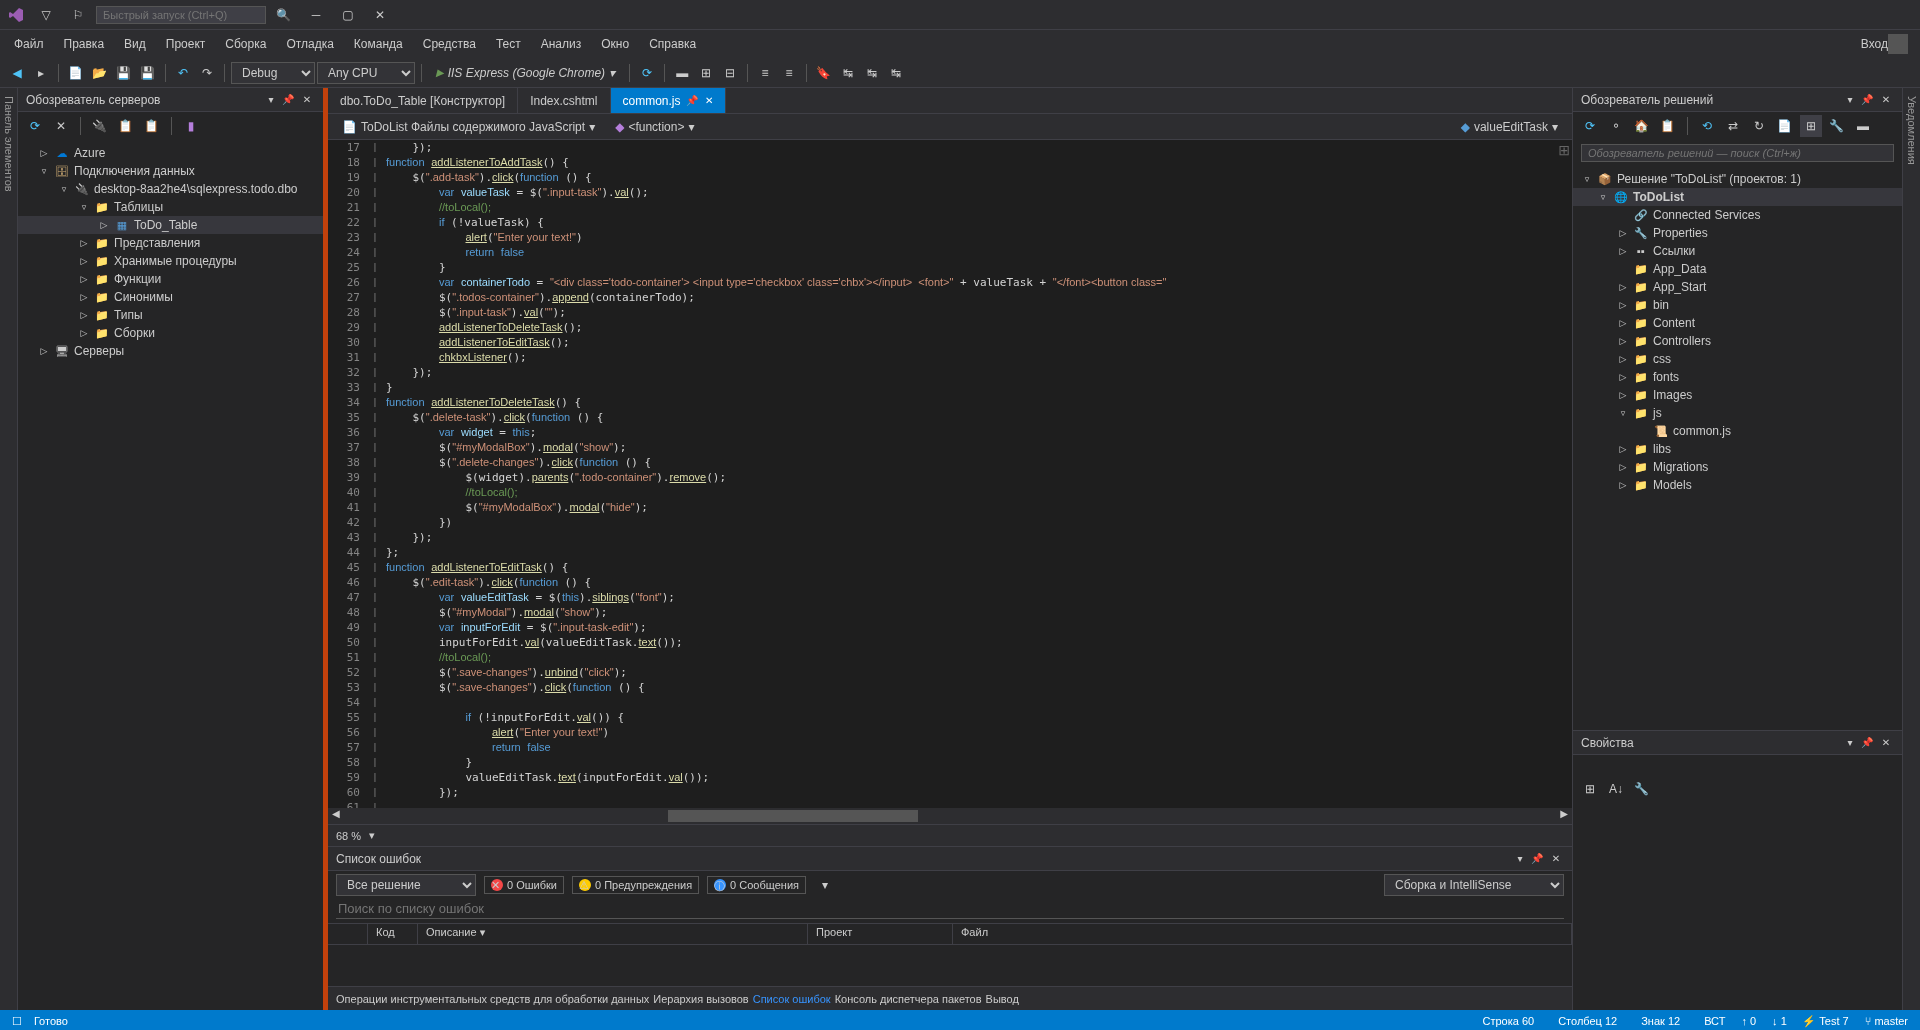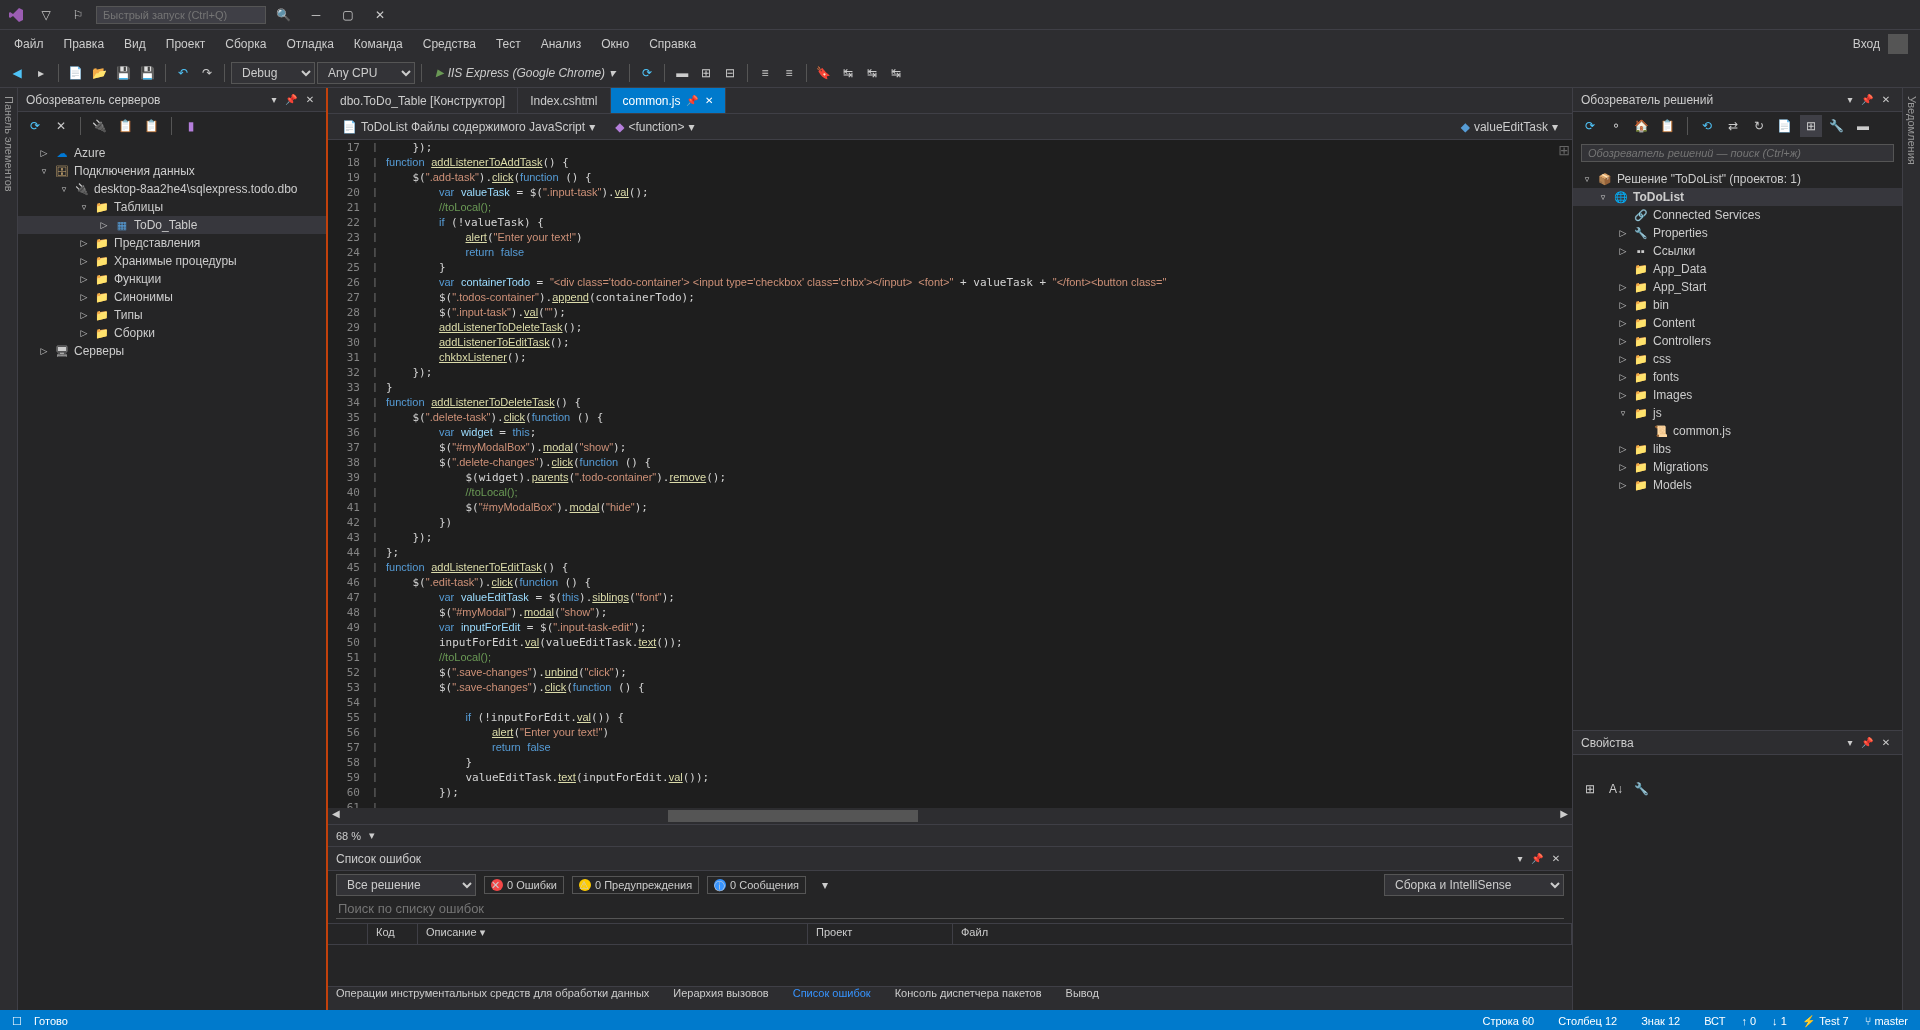--- a/index.html
+++ b/index.html
@@ -5,39 +5,39 @@
 * { margin: 0; padding: 0; box-sizing: border-box; font-family: 'Segoe UI', Tahoma, sans-serif; }
 body { background: #2d2d30; color: #cccccc; font-size: 12px; overflow: hidden; height: 100vh; }
 .titlebar { height: 30px; background: #2d2d30; display: flex; align-items: center; padding: 0 8px; border-bottom: 1px solid #3f3f46; }
 .titlebar-icon { width: 16px; height: 16px; margin-right: 8px; }
 .titlebar-title { flex: 1; font-size: 12px; color: #999; }
 .titlebar-controls { display: flex; align-items: center; gap: 4px; }
 .titlebar-controls input { background: #3f3f46; border: 1px solid #555; color: #999; padding: 2px 6px; font-size: 11px; width: 170px; }
 .titlebar-btn { width: 28px; height: 24px; display: flex; align-items: center; justify-content: center; color: #ccc; cursor: pointer; }
 .menubar { height: 28px; background: #2d2d30; display: flex; align-items: center; padding: 0 4px; }
 .menubar-item { padding: 4px 10px; cursor: pointer; font-size: 12px; }
-.menubar-right { margin-left: auto; display: flex; align-items: center; gap: 8px; padding-right: 8px; }
+.menubar-right { margin-left: auto; display: flex; align-items: center; padding-right: 8px; }
 .toolbar { height: 30px; background: #2d2d30; display: flex; align-items: center; padding: 0 6px; border-bottom: 1px solid #3f3f46; gap: 2px; }
 .toolbar-btn { width: 22px; height: 22px; display: flex; align-items: center; justify-content: center; cursor: pointer; color: #ccc; }
 .toolbar-btn.blue { color: #4fc3f7; }
 .toolbar-btn.orange { color: #ce9178; }
 .toolbar-sep { width: 1px; height: 18px; background: #555; margin: 0 4px; }
 .toolbar-select { background: #333337; border: 1px solid #555; color: #ccc; padding: 2px 20px 2px 6px; font-size: 12px; height: 22px; }
 .toolbar-play { display: flex; align-items: center; gap: 4px; padding: 0 8px; cursor: pointer; font-style: italic; }
 .toolbar-play::before { content: '▶'; color: #6a9955; font-size: 10px; }
 .main { display: flex; height: calc(100vh - 108px); }
 .sidebar-left { width: 18px; background: #2d2d30; writing-mode: vertical-rl; text-orientation: mixed; padding: 8px 2px; border-right: 1px solid #3f3f46; font-size: 11px; color: #999; }
 .sidebar-right { width: 18px; background: #2d2d30; writing-mode: vertical-rl; text-orientation: mixed; padding: 8px 2px; border-left: 1px solid #3f3f46; font-size: 11px; color: #999; }
 .panel { display: flex; flex-direction: column; background: #252526; }
 .panel-header { height: 24px; background: #2d2d30; display: flex; align-items: center; padding: 0 8px; border-bottom: 1px solid #3f3f46; font-size: 12px; }
 .panel-header-title { flex: 1; }
 .panel-header-btns { display: flex; gap: 2px; }
 .panel-header-btn { width: 16px; height: 16px; display: flex; align-items: center; justify-content: center; cursor: pointer; font-size: 10px; }
 .panel-toolbar { height: 28px; display: flex; align-items: center; padding: 0 6px; gap: 4px; }
-.server-explorer { width: 310px; border-right: 2px solid #c2410c; }
+.server-explorer { width: 310px; border-right: 5px solid #c2410c; }
 .tree { flex: 1; overflow: auto; padding: 4px 0; }
 .tree-item { display: flex; align-items: center; padding: 2px 4px; cursor: pointer; font-size: 12px; gap: 4px; }
 .tree-item.selected { background: #37373d; }
 .tree-arrow { width: 12px; font-size: 9px; color: #ccc; text-align: center; }
 .tree-icon { width: 16px; text-align: center; font-size: 11px; }
 .tree-icon.folder { color: #dcb67a; }
 .tree-icon.azure { color: #0078d4; }
 .tree-icon.db { color: #dcb67a; }
 .tree-icon.table { color: #569cd6; }
 .editor-area { flex: 1; display: flex; flex-direction: column; min-width: 0; }
@@ -64,21 +64,21 @@
 .error-toolbar { height: 28px; display: flex; align-items: center; padding: 0 8px; gap: 8px; }
 .error-filter { display: flex; align-items: center; gap: 4px; border: 1px solid #555; padding: 2px 6px; cursor: pointer; font-size: 11px; }
 .error-filter .circle { width: 12px; height: 12px; border-radius: 50%; display: inline-block; }
 .error-filter .red { background: #f44747; }
 .error-filter .yellow { background: #ffcc00; }
 .error-filter .blue { background: #3794ff; }
 .error-search { height: 24px; padding: 0 8px; }
 .error-search input { width: 100%; background: transparent; border: none; border-bottom: 1px solid #555; color: #ccc; padding: 2px; font-size: 13px; }
 .error-headers { height: 22px; display: flex; border-top: 1px solid #3f3f46; border-bottom: 1px solid #3f3f46; font-size: 11px; }
 .error-header { padding: 2px 8px; border-right: 1px solid #3f3f46; }
-.bottom-tabs { height: 24px; display: flex; padding: 0 8px; gap: 24px; border-top: 1px solid #3f3f46; font-size: 11px; }
+.bottom-tabs { height: 24px; display: flex; align-items: center; padding: 0 8px; gap: 4px; border-top: 1px solid #3f3f46; font-size: 11px; }
 .bottom-tab { cursor: pointer; }
 .bottom-tab.active { color: #3794ff; }
 .solution-explorer { width: 330px; border-left: 1px solid #3f3f46; }
 .search-box { padding: 4px 8px; }
 .search-box input { width: 100%; background: #333337; border: 1px solid #555; color: #999; padding: 2px 6px; font-size: 11px; font-style: italic; }
 .properties { height: 280px; border-top: 1px solid #3f3f46; }
 .statusbar { height: 22px; background: #007acc; display: flex; align-items: center; padding: 0 12px; gap: 16px; color: #fff; font-size: 11px; }
 .statusbar-left { flex: 1; display: flex; gap: 12px; align-items: center; }
 .statusbar-center { display: flex; gap: 24px; }
 .statusbar-right { display: flex; gap: 16px; align-items: center; }

